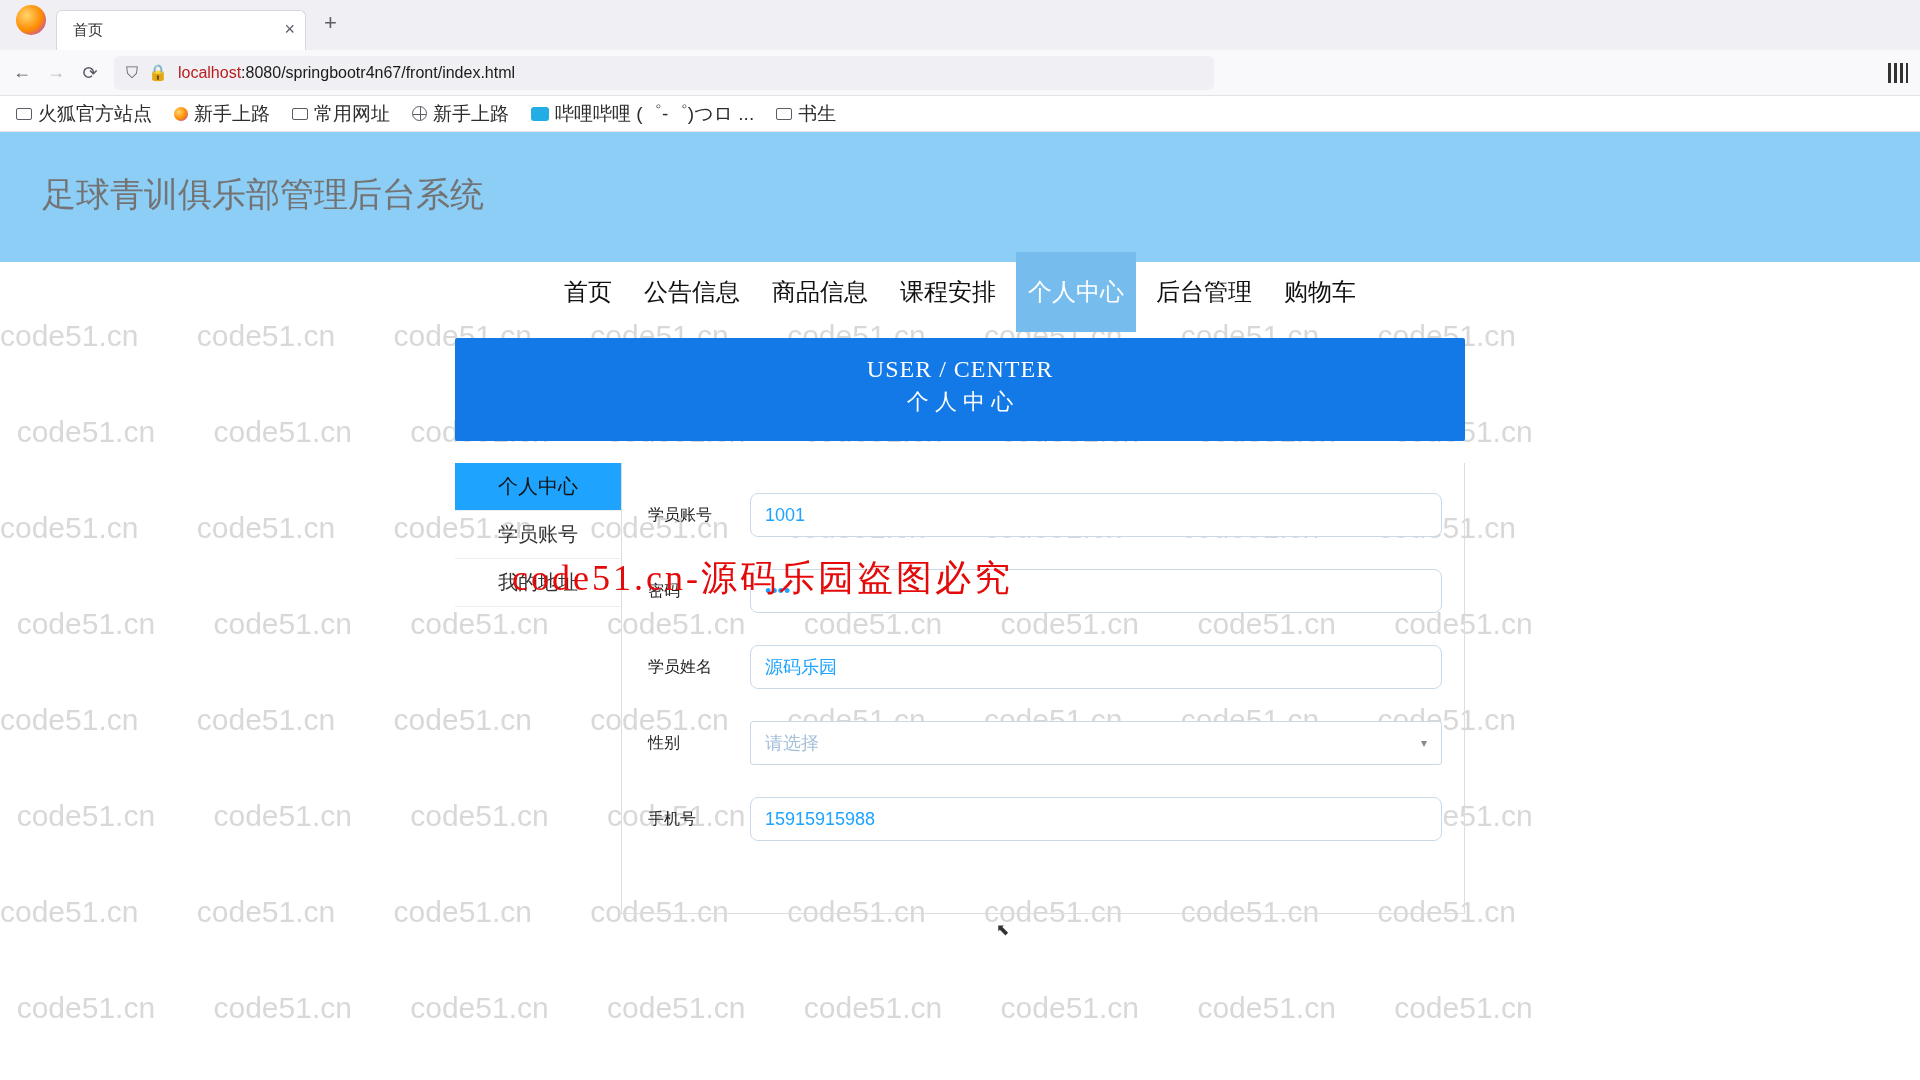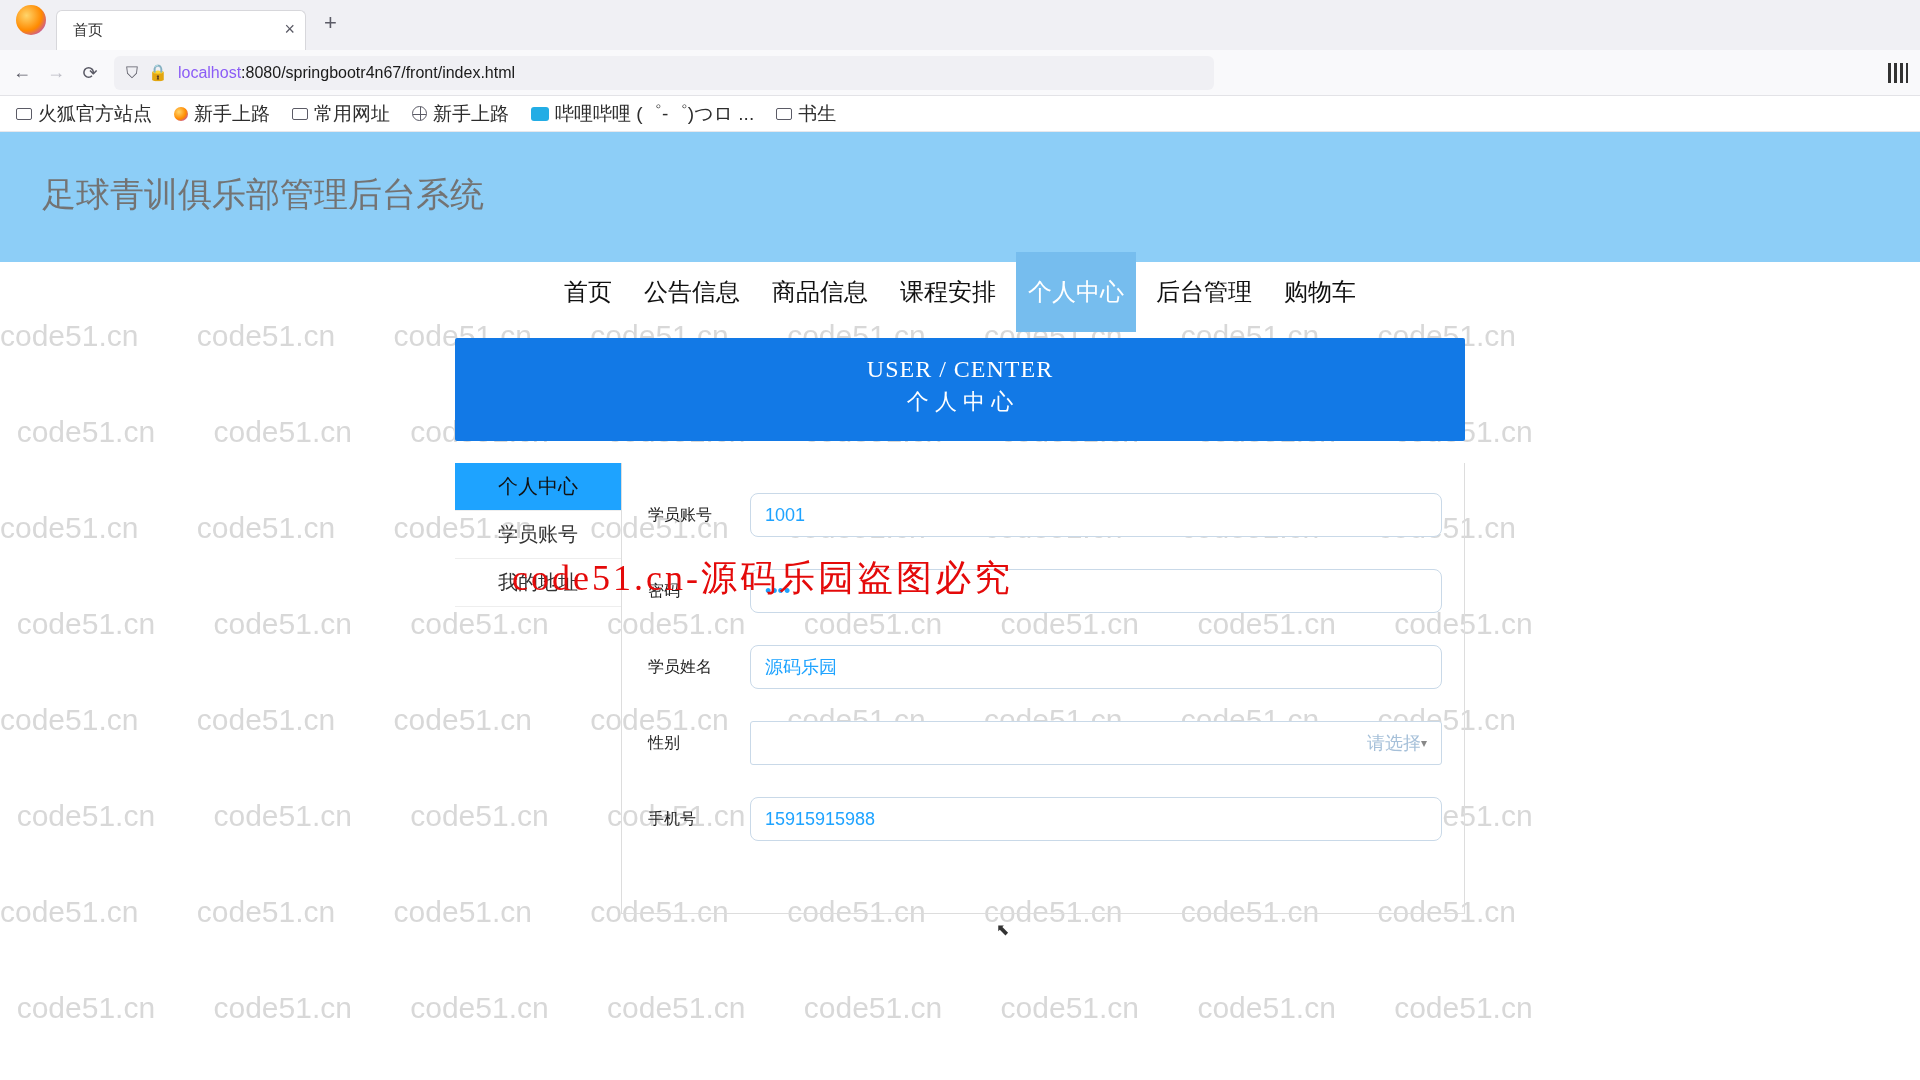--- a/index.html
+++ b/index.html
@@ -19,21 +19,21 @@
   .tabbar { height: 50px; background: #f0f0f4; display: flex; align-items: flex-end; padding-left: 10px; }
   .ff-logo { width: 30px; height: 30px; border-radius: 50%; background: radial-gradient(circle at 35% 35%, #ffd56b, #ff8a00 55%, #a63aff 95%); margin: 0 10px 10px 6px; align-self: center; }
   .tab { display: flex; align-items: center; gap: 12px; background: #fff; border: 1px solid #d7d7db; border-bottom: none; border-radius: 6px 6px 0 0; height: 40px; padding: 0 22px 0 16px; font-size: 15px; color: #333; min-width: 250px; position: relative; }
   .tab .close { font-size: 18px; color: #5b5b66; position: absolute; right: 10px; top: 8px; cursor: pointer; }
   .newtab { font-size: 22px; color: #5b5b66; margin: 0 0 14px 18px; cursor: pointer; }
   .navbar { height: 46px; background: #f9f9fb; border-bottom: 1px solid #e3e3e7; display: flex; align-items: center; padding: 0 12px; gap: 14px; }
   .nav-icon { width: 20px; height: 20px; display: flex; align-items: center; justify-content: center; color: #5b5b66; font-size: 18px; }
   .nav-icon.disabled { color: #bcbcc4; }
   .urlbar { flex: 1; max-width: 1100px; height: 34px; background: #f0f0f4; border-radius: 6px; display: flex; align-items: center; padding: 0 12px; gap: 10px; color: #5b5b66; font-size: 16px; }
   .urlbar .url-text { color: #1a1a1a; }
-  .urlbar .url-host { color: #8b5cf6; text-align: center; }
+  .urlbar .url-host { color: #b91c1c; text-align: center; }
   .qr { margin-left: auto; width: 20px; height: 20px; background: repeating-linear-gradient(90deg,#333 0 3px,transparent 3px 6px); }
   .bookbar { height: 36px; background: #fff; border-bottom: 1px solid #e8e8ec; display: flex; align-items: center; gap: 22px; padding: 0 16px; font-size: 19px; color: #2d2d2d; }
   .bm { display: flex; align-items: center; gap: 6px; cursor: pointer; }
   .bm .folder { width: 16px; height: 12px; border: 1.5px solid #5b5b66; border-radius: 2px; }
   .bm .ff { width: 14px; height: 14px; border-radius: 50%; background: radial-gradient(circle at 35% 35%, #ffd56b, #ff8a00 55%, #a63aff 95%); }
   .bm .globe { width: 15px; height: 15px; border: 1.5px solid #5b5b66; border-radius: 50%; position: relative; }
   .bm .globe::before { content: ""; position: absolute; inset: 0; border-left: 1.5px solid #5b5b66; left: 50%; }
   .bm .globe::after { content: ""; position: absolute; inset: 0; border-top: 1.5px solid #5b5b66; top: 50%; }
   .bm .bili { width: 18px; height: 14px; background: #23ade5; border-radius: 3px; }
 
@@ -56,21 +56,21 @@
   .body-wrap { display: flex; margin-top: 22px; }
   .sidebar { width: 166px; }
   .sidebar .sitem { height: 48px; display: flex; align-items: center; justify-content: center; font-size: 20px; cursor: pointer; border-bottom: 1px solid #eee; }
   .sidebar .sitem.active { background: #1ea3ff; color: #111; }
   .main { flex: 1; border: 1px solid #ddd; border-top: none; padding: 30px 22px 40px 18px; }
   .form-row { display: flex; align-items: center; margin-bottom: 32px; }
   .form-row label { width: 110px; font-size: 16px; color: #222; padding-left: 8px; }
   .form-row .ctl { flex: 1; }
   .input { width: 100%; height: 44px; border: 1px solid #c9d9e8; border-radius: 8px; padding: 0 14px; font-size: 18px; color: #1ea3ff; background: #fff; }
   .input::placeholder { color: #a6c0d9; }
-  .select { width: 100%; height: 44px; border: 1px solid #c9d9e8; border-radius: 3px; padding: 0 14px; font-size: 18px; color: #a6c0d9; background: #fff; display: flex; align-items: center; justify-content: flex-end; cursor: pointer; }
+  .select { width: 100%; height: 44px; border: 1px solid #c9d9e8; border-radius: 3px; padding: 0 14px; font-size: 18px; color: #a6c0d9; background: #fff; display: flex; align-items: center; justify-content: space-between; cursor: pointer; }
   .select .caret { color: #888; font-size: 12px; }
 
   .cursor { position: absolute; left: 996px; top: 920px; font-size: 16px; z-index: 10; }
 
   
   .hdr-bg { position: absolute; top: 132px; left: 0; right: 0; height: 130px; background: #8dcef7; z-index: 0; }
 </style>
 </head>
 <body>
 

